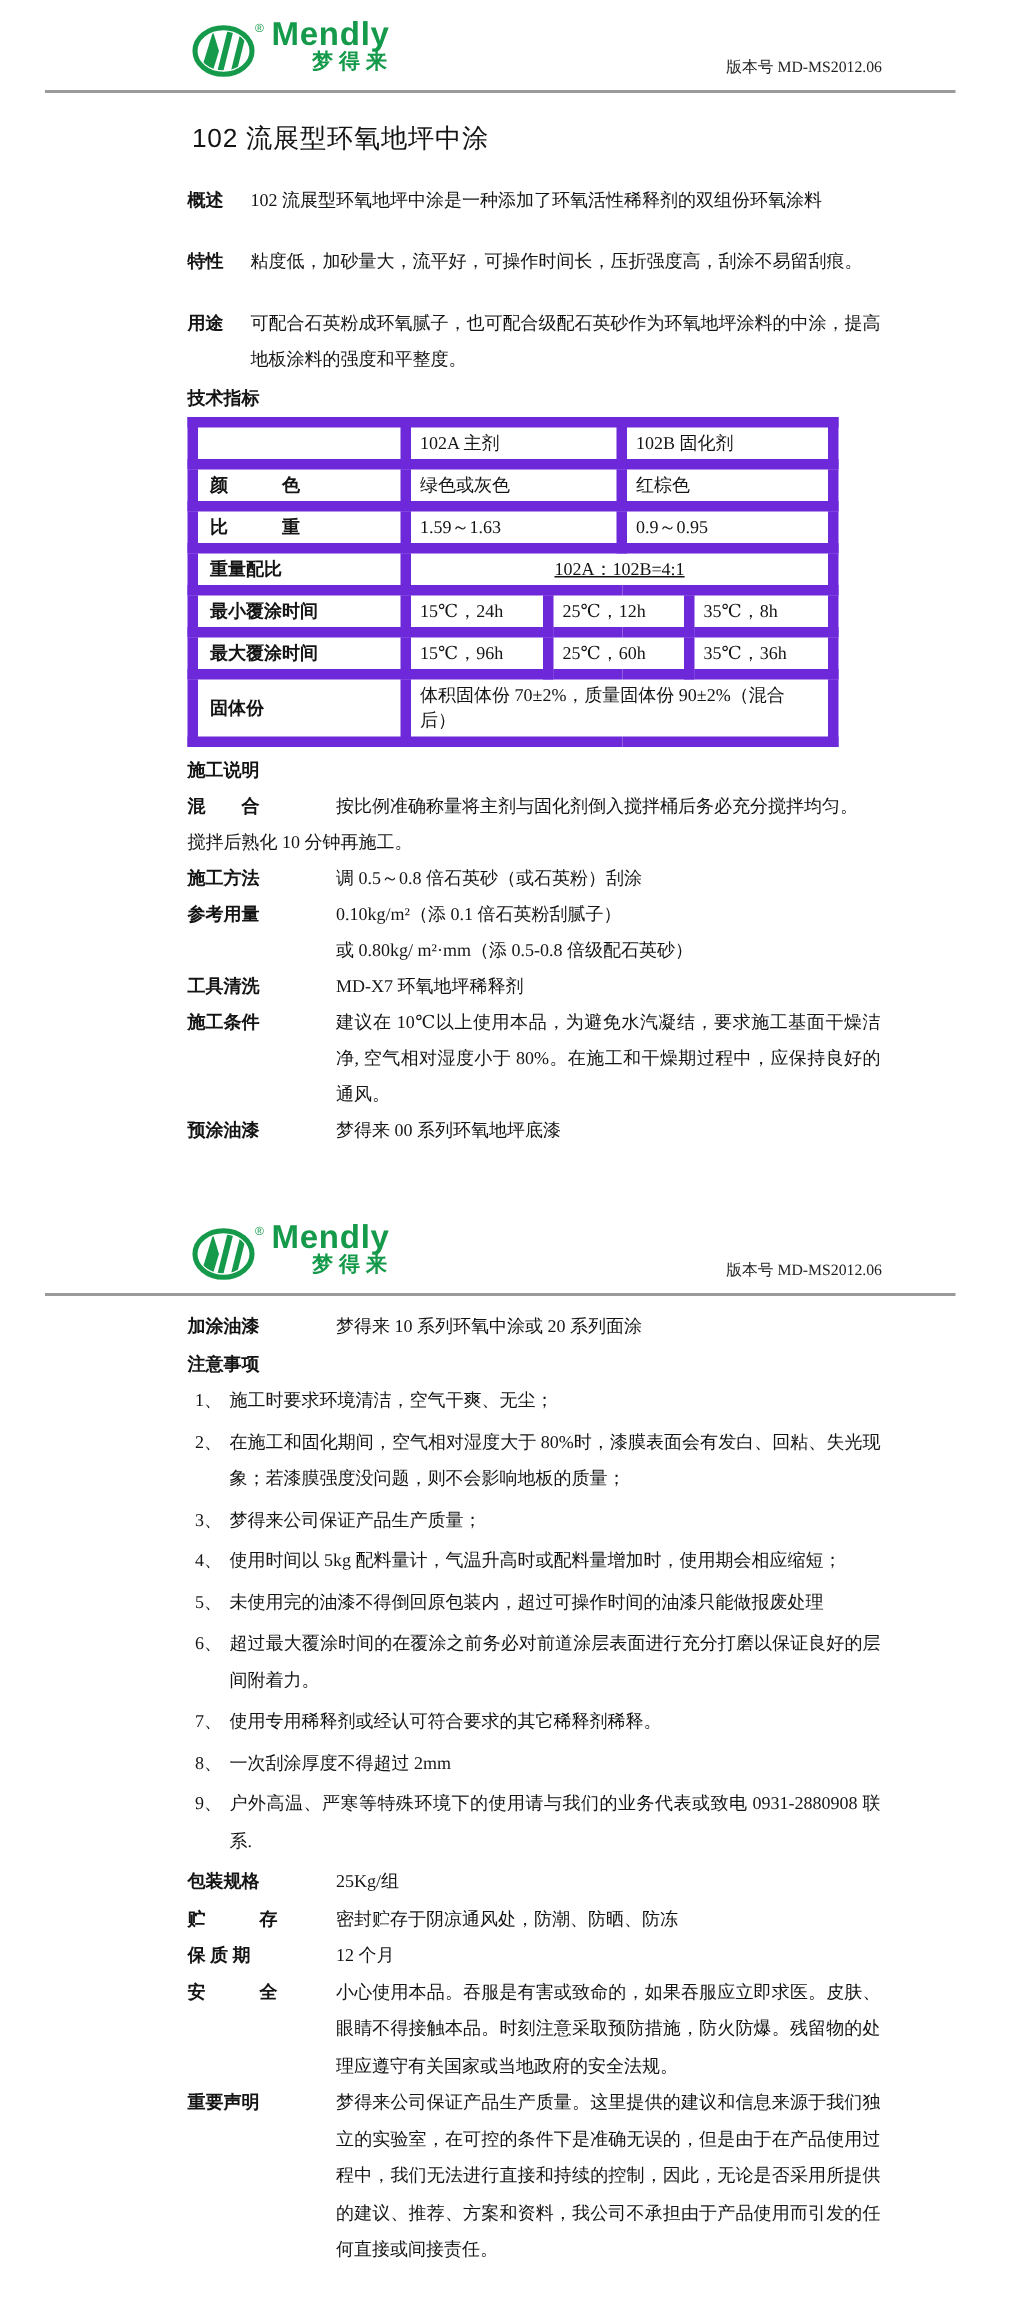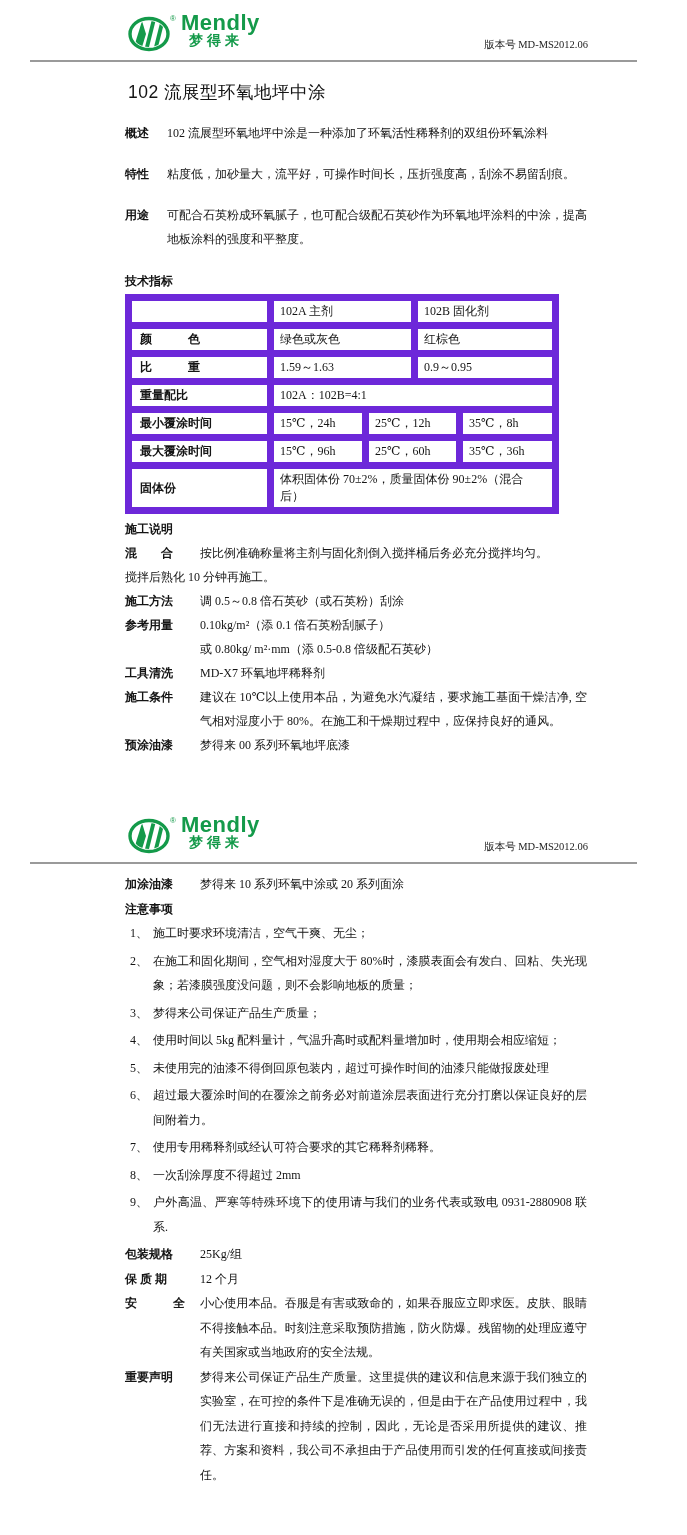--- a/index.html
+++ b/index.html
@@ -18,49 +18,49 @@
   .logo { display:flex; align-items:flex-start; margin-left:128px; }
   .logo-texts { margin-left:3px; }
   .logo-en {
     font-family:"Liberation Sans","DejaVu Sans",sans-serif;
     font-weight:bold; color:var(--green,#149A4A);
     font-size:22px; line-height:21px; letter-spacing:0.5px;
   }
   .logo-cn {
     font-family:"Liberation Sans","DejaVu Sans",sans-serif;
     font-weight:bold; color:var(--green,#149A4A);
-    font-size:14px; line-height:15px; letter-spacing:4px; margin-left:8px;
+    font-size:14px; line-height:15px; letter-spacing:4px; margin-left:27px;
   }
   .version { position:absolute; right:99px; bottom:2px; font-size:10.5px; color:#222; }
   .rule { height:2px; background:#9a9a9a; margin:6px 50px 0 30px; }
   .title {
     margin:18px 0 0 128px;
     font-size:17.5px; font-weight:normal; letter-spacing:0.5px;
     font-family:"Liberation Sans","DejaVu Sans",sans-serif;
   }
   .content { margin:16px 100px 0 125px; line-height:24px; }
   .p2-content { margin:8px 100px 0 125px; line-height:24.5px; }
   .sec { display:flex;margin-top:17px; }
   .sec-label { width:42px; flex-shrink:0; font-weight:bold; }
   .sec-text { flex:1; text-align:justify; }
   .heading { font-weight:bold; }
   table {
     border-collapse:collapse; width:427px; table-layout:fixed;
     margin:1px 0 3px 0; font-size:12px;
   }
   td { border:7px solid #6d28d9; padding:2px 6px; height:24.5px; line-height:17px; vertical-align:middle; }
   td.lbl { font-weight:bold; padding-left:8px; }
-  td.ctr { text-align:left; }
-  .hang { display:flex; }
+  td.ctr { text-align:center;text-decoration:underline; }
+  .hang { display:flex;gap:24px; }
   .hang-label { width:75px; flex-shrink:0; font-weight:bold; }
   .hang-body { flex:1; text-align:justify; }
   .note { display:flex; margin-bottom:3px; }
   .note-num { width:28px; flex-shrink:0; padding-left:5px; }
   .note-text { flex:1; text-align:justify; }
-  .mt2 { margin-top:18px; }
+  .mt2 { margin-top:2px; }
 </style>
 </head>
 <body>
 
 <div class="page page-1">
 
   <div class="hdr p1-hdr">
     <div class="logo">
       <svg width="50" height="42" viewBox="0 0 50 42">
         <defs>
@@ -261,20 +261,24 @@
     <div class="note">
       <span class="note-num">9、</span>
       <span class="note-text">户外高温、严寒等特殊环境下的使用请与我们的业务代表或致电 0931-2880908 联系.</span>
     </div>
 
     <div class="hang">
       <span class="hang-label">包装规格</span>
       <span class="hang-body">25Kg/组</span>
     </div>
     <div class="hang">
+      <span class="hang-label">贮　　　存</span>
+      <span class="hang-body">密封贮存于阴凉通风处，防潮、防晒、防冻</span>
+    </div>
+    <div class="hang">
       <span class="hang-label">保 质 期</span>
       <span class="hang-body">12 个月</span>
     </div>
     <div class="hang">
       <span class="hang-label">安　　　全</span>
       <span class="hang-body">小心使用本品。吞服是有害或致命的，如果吞服应立即求医。皮肤、眼睛不得接触本品。时刻注意采取预防措施，防火防爆。残留物的处理应遵守有关国家或当地政府的安全法规。</span>
     </div>
     <div class="hang">
       <span class="hang-label">重要声明</span>
       <span class="hang-body">梦得来公司保证产品生产质量。这里提供的建议和信息来源于我们独立的实验室，在可控的条件下是准确无误的，但是由于在产品使用过程中，我们无法进行直接和持续的控制，因此，无论是否采用所提供的建议、推荐、方案和资料，我公司不承担由于产品使用而引发的任何直接或间接责任。</span>

